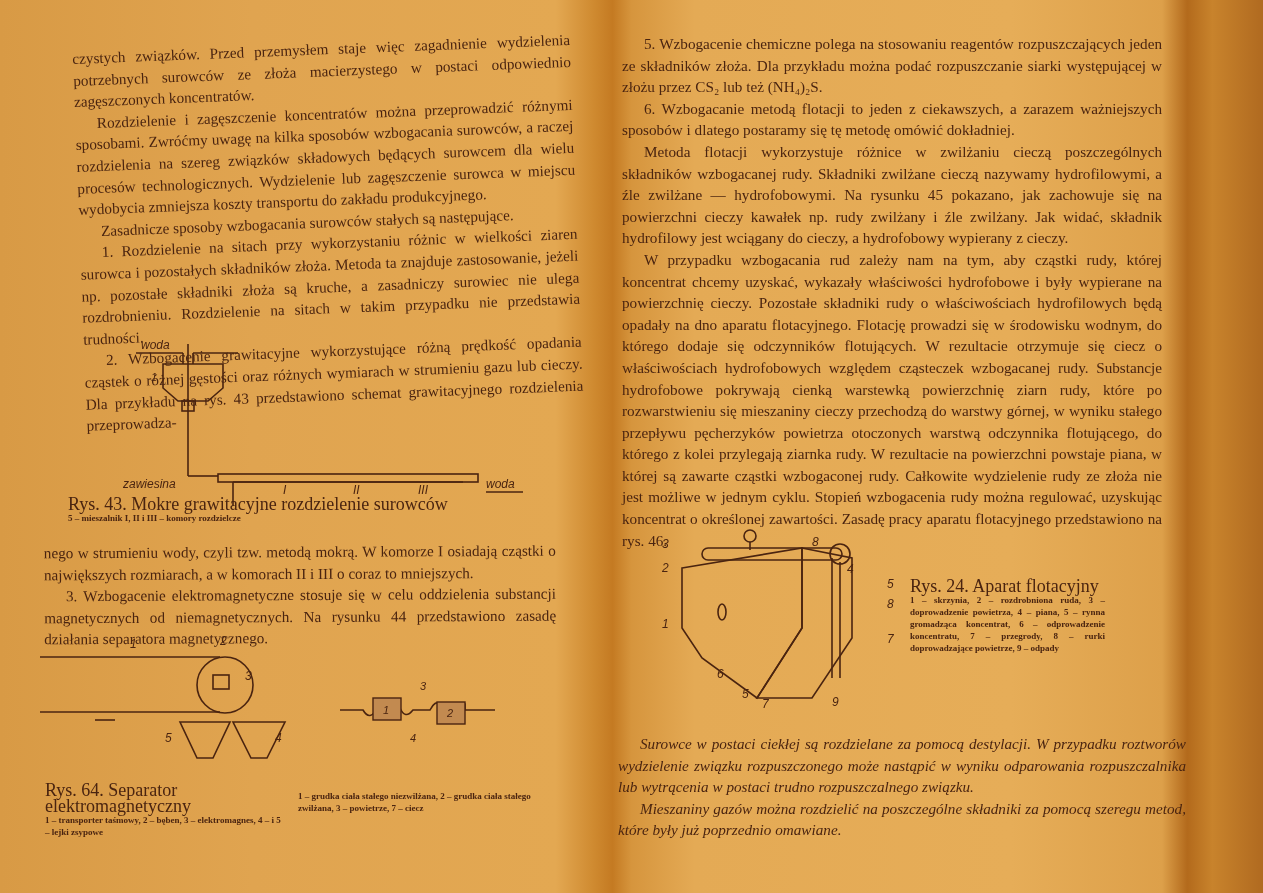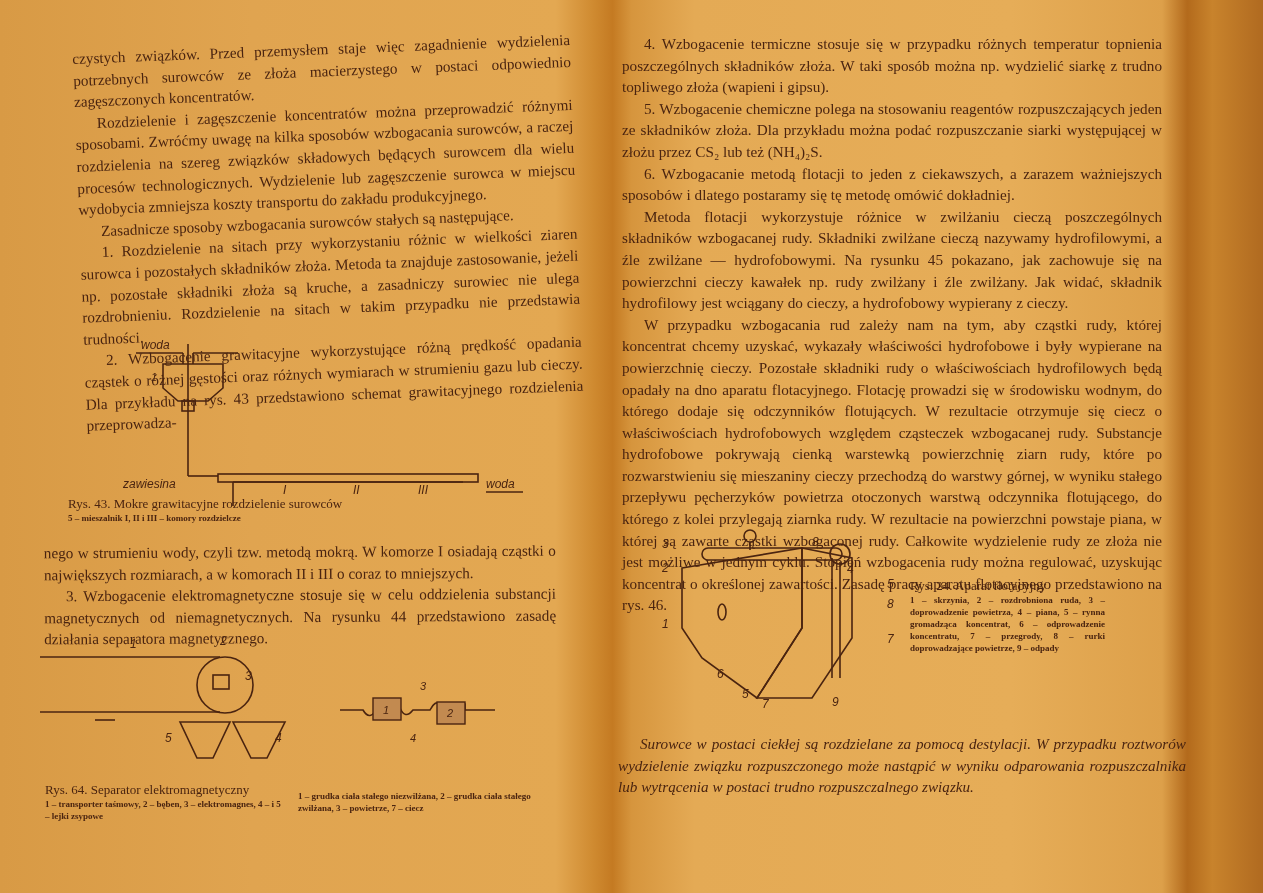--- a/index.html
+++ b/index.html
@@ -16,21 +16,21 @@
   .page.left { left:0; width:575px; }
   .page.right { left:600px; width:663px; }
   .text { position:absolute; font-size:15.2px; line-height:21.6px; text-align:justify; }
   .text p { margin:0; }
   .text p.ind { text-indent:22px; }
   .left .t1 { left:72px; top:48px; width:498px; transform:rotate(-2.2deg); transform-origin:left top; }
   .left .t2 { left:44px; top:541px; width:512px; transform:rotate(-0.3deg); }
   .right .t1 { left:22px; top:33px; width:540px; }
   .right .t2 { left:18px; top:733px; width:568px;font-style:italic; }
   .fig { position:absolute; }
-  .caption-title { font-size:13px; line-height:16px; }
+  .caption-title { font-size:18px; line-height:16px; }
   .caption-body { font-size:9px; line-height:12px; font-weight:bold; }
   .pagenum { position:absolute; font-size:13px; font-weight:bold; }
   svg text { font-family:"Liberation Sans","DejaVu Sans",sans-serif; font-style:italic; fill:#4a2410; }
   .ink { stroke:#4a2410; fill:none; stroke-width:1.6; }
 </style>
 </head>
 <body>
 
 <div class="spread">
 
@@ -108,21 +108,20 @@
     </div>
     <div class="fig" style="left:298px; top:790px; width:250px;">
       <div class="caption-body">1 – grudka ciała stałego niezwilżana, 2 – grudka ciała stałego zwilżana, 3 – powietrze, 7 – ciecz</div>
     </div>
 
     <div class="pagenum" style="left:28px; top:896px;">76</div>
   </div>
 
   <div class="page right">
     <div class="text t1">
-      <p class="ind">4. Wzbogacenie termiczne stosuje się w przypadku różnych temperatur topnienia poszczególnych składników złoża. W taki sposób można np. wydzielić siarkę z trudno topliwego złoża (wapieni i gipsu).</p>
       <p class="ind">5. Wzbogacenie chemiczne polega na stosowaniu reagentów rozpuszczających jeden ze składników złoża. Dla przykładu można podać rozpuszczanie siarki występującej w złożu przez CS₂ lub też (NH₄)₂S.</p>
       <p class="ind">6. Wzbogacanie metodą flotacji to jeden z ciekawszych, a zarazem ważniejszych sposobów i dlatego postaramy się tę metodę omówić dokładniej.</p>
       <p class="ind">Metoda flotacji wykorzystuje różnice w zwilżaniu cieczą poszczególnych składników wzbogacanej rudy. Składniki zwilżane cieczą nazywamy hydrofilowymi, a źle zwilżane — hydrofobowymi. Na rysunku 45 pokazano, jak zachowuje się na powierzchni cieczy kawałek np. rudy zwilżany i źle zwilżany. Jak widać, składnik hydrofilowy jest wciągany do cieczy, a hydrofobowy wypierany z cieczy.</p>
       <p class="ind">W przypadku wzbogacania rud zależy nam na tym, aby cząstki rudy, której koncentrat chcemy uzyskać, wykazały właściwości hydrofobowe i były wypierane na powierzchnię cieczy. Pozostałe składniki rudy o właściwościach hydrofilowych będą opadały na dno aparatu flotacyjnego. Flotację prowadzi się w środowisku wodnym, do którego dodaje się odczynników flotujących. W rezultacie otrzymuje się ciecz o właściwościach hydrofobowych względem cząsteczek wzbogacanej rudy. Substancje hydrofobowe pokrywają cienką warstewką powierzchnię ziarn rudy, które po rozwarstwieniu się mieszaniny cieczy przechodzą do warstwy górnej, w wyniku stałego przepływu pęcherzyków powietrza otoczonych warstwą odczynnika flotującego, do którego z kolei przylegają ziarnka rudy. W rezultacie na powierzchni powstaje piana, w której są zawarte cząstki wzbogaconej rudy. Całkowite wydzielenie rudy ze złoża nie jest możliwe w jednym cyklu. Stopień wzbogacenia rudy można regulować, uzyskując koncentrat o określonej zawartości. Zasadę pracy aparatu flotacyjnego przedstawiono na rys. 46.</p>
     </div>
 
     <div class="fig" style="left:62px; top:528px; width:240px; height:180px;">
       <svg width="240" height="180">
         <polygon class="ink" points="20,40 140,20 140,100 95,170 40,130 20,100"></polygon>
         <rect class="ink" x="40" y="20" width="140" height="12" rx="6"></rect>
@@ -147,17 +146,18 @@
         <text x="170" y="178" font-size="12">9</text>
       </svg>
     </div>
     <div class="fig" style="left:310px; top:578px; width:195px;">
       <div class="caption-title">Rys. 24. Aparat flotacyjny</div>
       <div class="caption-body" style="text-align:justify;">1 – skrzynia, 2 – rozdrobniona ruda, 3 – doprowadzenie powietrza, 4 – piana, 5 – rynna gromadząca koncentrat, 6 – odprowadzenie koncentratu, 7 – przegrody, 8 – rurki doprowadzające powietrze, 9 – odpady</div>
     </div>
 
     <div class="text t2">
       <p class="ind">Surowce w postaci ciekłej są rozdzielane za pomocą destylacji. W przypadku roztworów wydzielenie związku rozpuszczonego może nastąpić w wyniku odparowania rozpuszczalnika lub wytrącenia w postaci trudno rozpuszczalnego związku.</p>
+      <p class="ind">Mieszaniny gazów można rozdzielić na poszczególne składniki za pomocą szeregu metod, które były już poprzednio omawiane.</p>
     </div>
 
     <div class="pagenum" style="left:548px; top:906px;font-style:italic;">77</div>
   </div>
 </div>
 
 </body></html>

